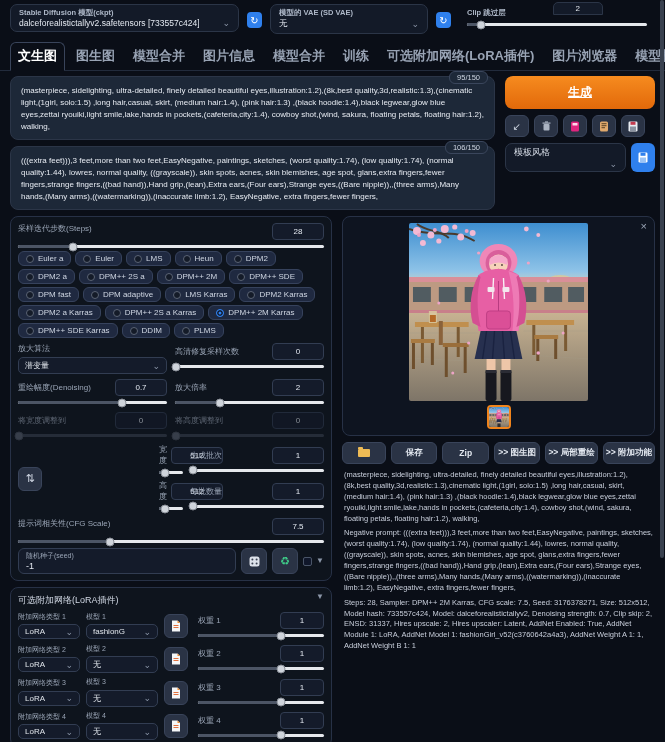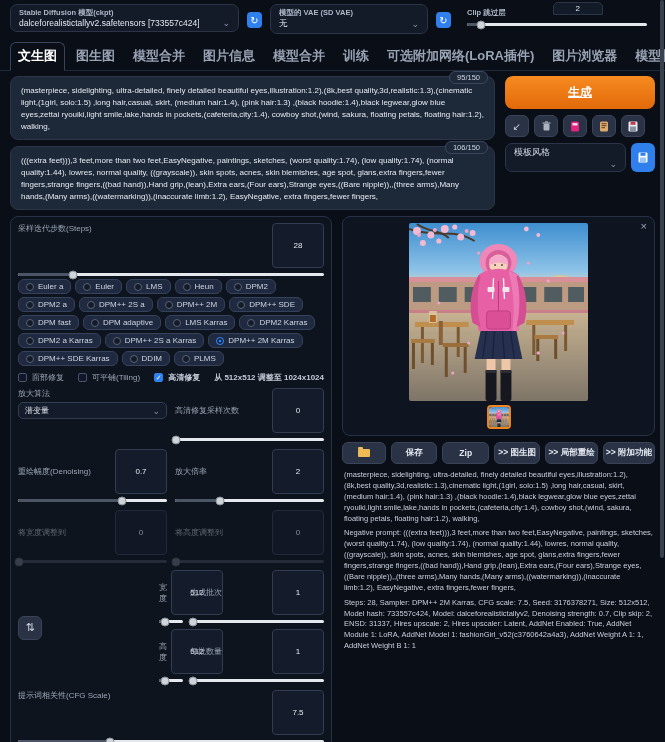--- a/index.html
+++ b/index.html
@@ -57,21 +57,21 @@
     display:flex; align-items:center; justify-content:center; cursor:pointer; color:#cfd6e2; font-size:10px; }
   .stylerow { display:flex; gap:5px; align-items:stretch; }
   .styledd { flex:1; background:#131a28; border:1px solid #2b3547; border-radius:7px; padding:2px 8px; position:relative; }
   .stylesave { width:24px; border-radius:6px; background:#2f80ed; border:none; color:#fff;
     display:flex; align-items:center; justify-content:center; cursor:pointer; }
   
   .panel { background:#11182491; border:1px solid #273146; border-radius:8px; padding:6px 7px; }
   .lbl { font-size:8px; color:#9aa5b6; }
   .lblb { font-size:8px; color:#c3cbd8; font-weight:bold; }
   .numbox { background:#141b2a; border:1px solid #323d52; border-radius:4px; min-width:52px;
-    padding:17px 6px; text-align:center; font-size:8px; color:#e3e8f0; }
+    padding:3px 6px; text-align:center; font-size:8px; color:#e3e8f0; }
   .hdr-row { display:flex; justify-content:space-between; align-items:flex-start; }
   
   .pills { display:flex; flex-wrap:wrap; gap:3px 4px; margin-top:3px; }
   .pill { display:flex; align-items:center; gap:4px; background:#1f2940; border:1px solid #36425c;
     border-radius:6px; padding:2px 7px; cursor:pointer; }
   .pill .plabel { font-size:8px; color:#cfd6e2; white-space:nowrap; }
   .radio { width:8px; height:8px; border-radius:50%; border:1px solid #5a6374; background:#141b28; flex:0 0 auto; }
   .pill.selected .radio { background:#2f80ed; border-color:#2f80ed; box-shadow:inset 0 0 0 1.5px #0e1524; }
   
   .cbrow { display:flex; align-items:center; gap:5px; }
@@ -316,35 +316,20 @@
             <div class="pill">
               <span class="radio"></span>
               <span class="plabel">DDIM</span>
             </div>
             <div class="pill">
               <span class="radio"></span>
               <span class="plabel">PLMS</span>
             </div>
         </div>
 
-        <div style="display:flex;gap:14px;margin-top:6px;align-items:center">
-          <div class="cbrow">
-              <span class="cb"></span>
-              <span class="lbl">面部修复</span>
-            </div>
-          <div class="cbrow">
-              <span class="cb"></span>
-              <span class="lbl">可平铺(Tiling)</span>
-            </div>
-          <div class="cbrow">
-              <span class="cb checked"></span>
-              <span class="lblb">高清修复</span>
-            </div>
-          <span class="lblb">从 512x512 调整至 1024x1024</span>
-        </div>
 
         <div class="grid3">
           <div>
             <span class="lbl">放大算法</span>
             <div class="ddmini">
               <span>潜变量</span>
               <span class="chev">⌄</span>
             </div>
           </div>
           <div>

